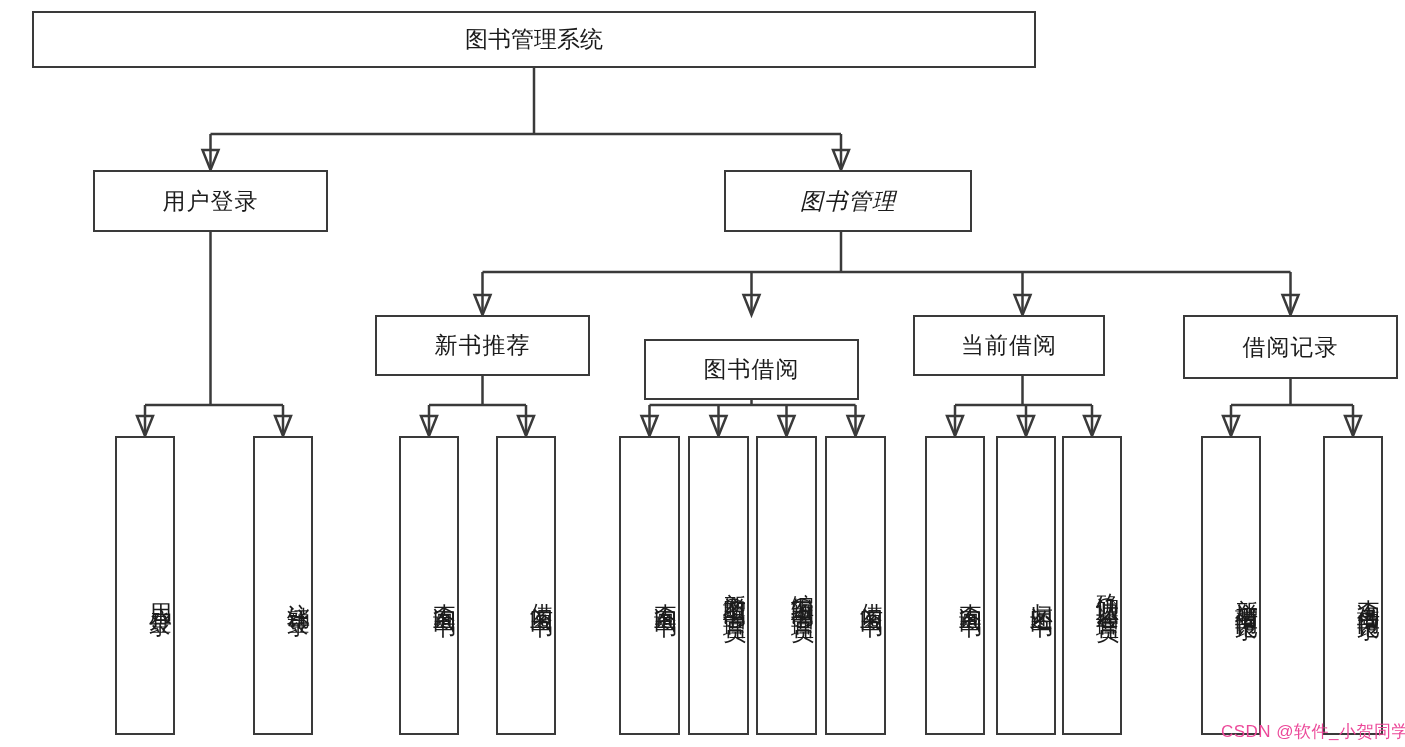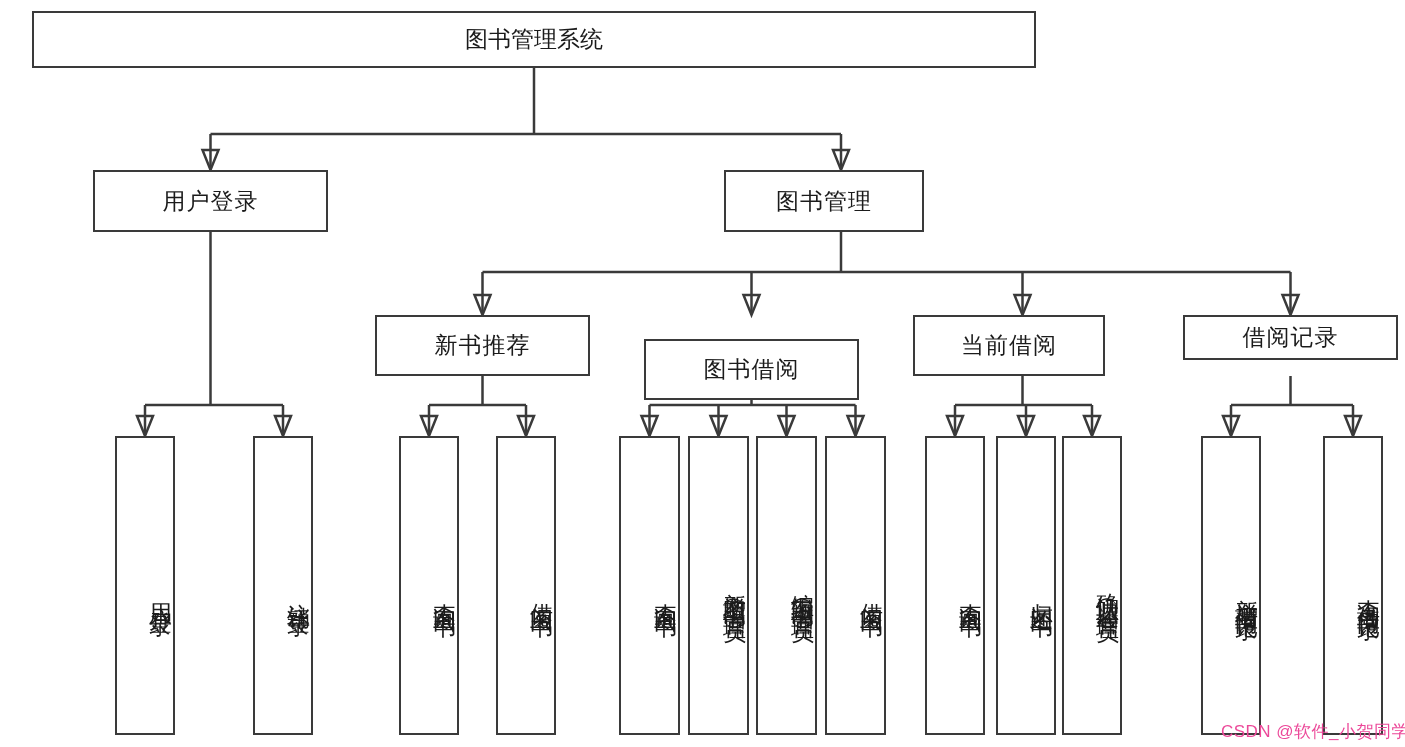--- a/index.html
+++ b/index.html
@@ -97,33 +97,33 @@
       <line x1="1341" y1="405" x2="1341" y2="435"></line>
       <path d="M1333,416 L1349,416 L1341,436 Z" fill="#3a3a3a" stroke="#3a3a3a"></path>
     </svg>
   <div id="nodes">
       <div class="node root" style="left: 20px; top: 11px; width: 1004px; height: 57px;">
         <span>图书管理系统</span>
       </div>
       <div class="node h" style="left: 81px; top: 170px; width: 235px; height: 62px;">
         <span>用户登录</span>
       </div>
-      <div class="node h" style="left: 712px; top: 170px; width: 200px; height: 62px;">
+      <div class="node h" style="left: 712px; top: 170px; width: 248px; height: 62px; font-style: italic;">
         <span>图书管理</span>
       </div>
       <div class="node h" style="left: 363px; top: 315px; width: 215px; height: 61px;">
         <span>新书推荐</span>
       </div>
       <div class="node h" style="left: 632px; top: 315px; width: 215px; height: 61px; margin-top: 24px;">
         <span>图书借阅</span>
       </div>
       <div class="node h" style="left: 901px; top: 315px; width: 192px; height: 61px;">
         <span>当前借阅</span>
       </div>
-      <div class="node h" style="left: 1171px; top: 315px; width: 215px; height: 45px;">
+      <div class="node h" style="left: 1171px; top: 315px; width: 215px; height: 64px;">
         <span>借阅记录</span>
       </div>
       <div class="node leaf" style="left: 103px; top: 436px; width: 60px; height: 299px;">
         <span>用户登录</span>
       </div>
       <div class="node leaf" style="left: 241px; top: 436px; width: 60px; height: 299px;">
         <span>注销登录</span>
       </div>
       <div class="node leaf" style="left: 387px; top: 436px; width: 60px; height: 299px;">
         <span>查询图书</span>

